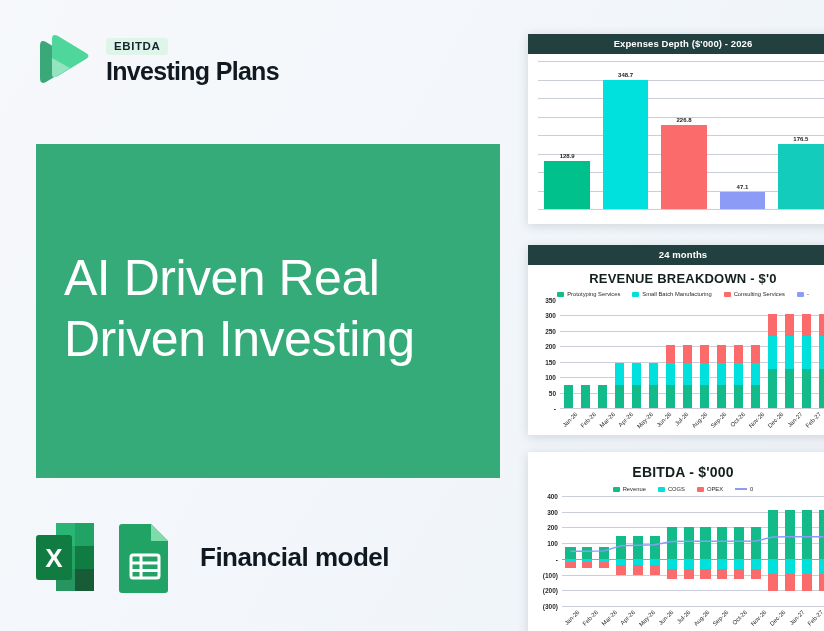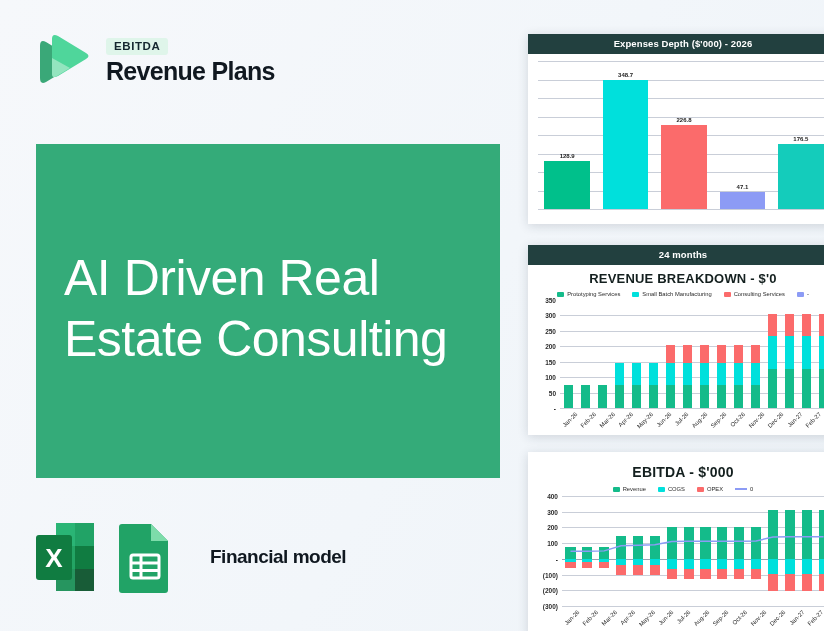--- a/index.html
+++ b/index.html
@@ -43,22 +43,22 @@
     width: 420px;
     color: #ffffff;
     font-size: 50px; line-height: 1.22;
     font-weight: normal; letter-spacing: -0.5px;
   }
 
   
   .footer { position: absolute; left: 34px; top: 521px; display: flex; align-items: center; gap: 18px; }
   .file-icon { position: relative; width: 62px; height: 72px; flex: none; }
   .footer-caption {
-    font-size: 19px; font-weight: bold; color: #101820;
-    letter-spacing: -0.5px; margin-left: 16px;
+    font-size: 26px; font-weight: bold; color: #101820;
+    letter-spacing: -0.5px; margin-left: 6px;
   }
 
   
   .card {
     position: absolute;
     background: #ffffff;
     box-shadow: 0 2px 10px rgba(28,46,64,.16);
     overflow: hidden;
   }
   .card-banner {
@@ -134,26 +134,26 @@
   <div class="brand">
     <div class="brand-mark">
       <svg width="62" height="62" viewBox="0 0 62 62">
         <path d="M10 16 Q10 9 16 12 L44 29 Q49 32 44 35 L16 52 Q10 55 10 48 Z" fill="#3aa878"></path>
         <path d="M22 9 Q22 3 28 6 L56 23 Q61 26 56 29 L28 46 Q22 49 22 43 Z" fill="#4fd69b"></path>
         <path d="M22 28 L22 44 Q22 49 27 46 L40 38 Z" fill="#9fe8c6" opacity=".85"></path>
       </svg>
     </div>
     <div class="brand-text">
       <span class="brand-badge">EBITDA</span>
-      <span class="brand-name">Revenue Plans</span>
+      <span class="brand-name">Investing Plans</span>
     </div>
   </div>
 
   <div class="hero">
-    <div class="hero-title">AI Driven Real Estate Consulting</div>
+    <div class="hero-title">AI Driven Real Driven Investing</div>
   </div>
 
   <div class="footer">
     <div class="file-icon">
       <svg width="62" height="72" viewBox="0 0 62 72">
         <rect x="22" y="2" width="38" height="23" fill="#21a366"></rect>
         <rect x="22" y="25" width="38" height="23" fill="#107c41"></rect>
         <rect x="22" y="48" width="38" height="22" fill="#185c37"></rect>
         <rect x="22" y="2" width="19" height="68" fill="#33c481" opacity=".55"></rect>
         <rect x="2" y="14" width="36" height="45" rx="3" fill="#107c41"></rect>

